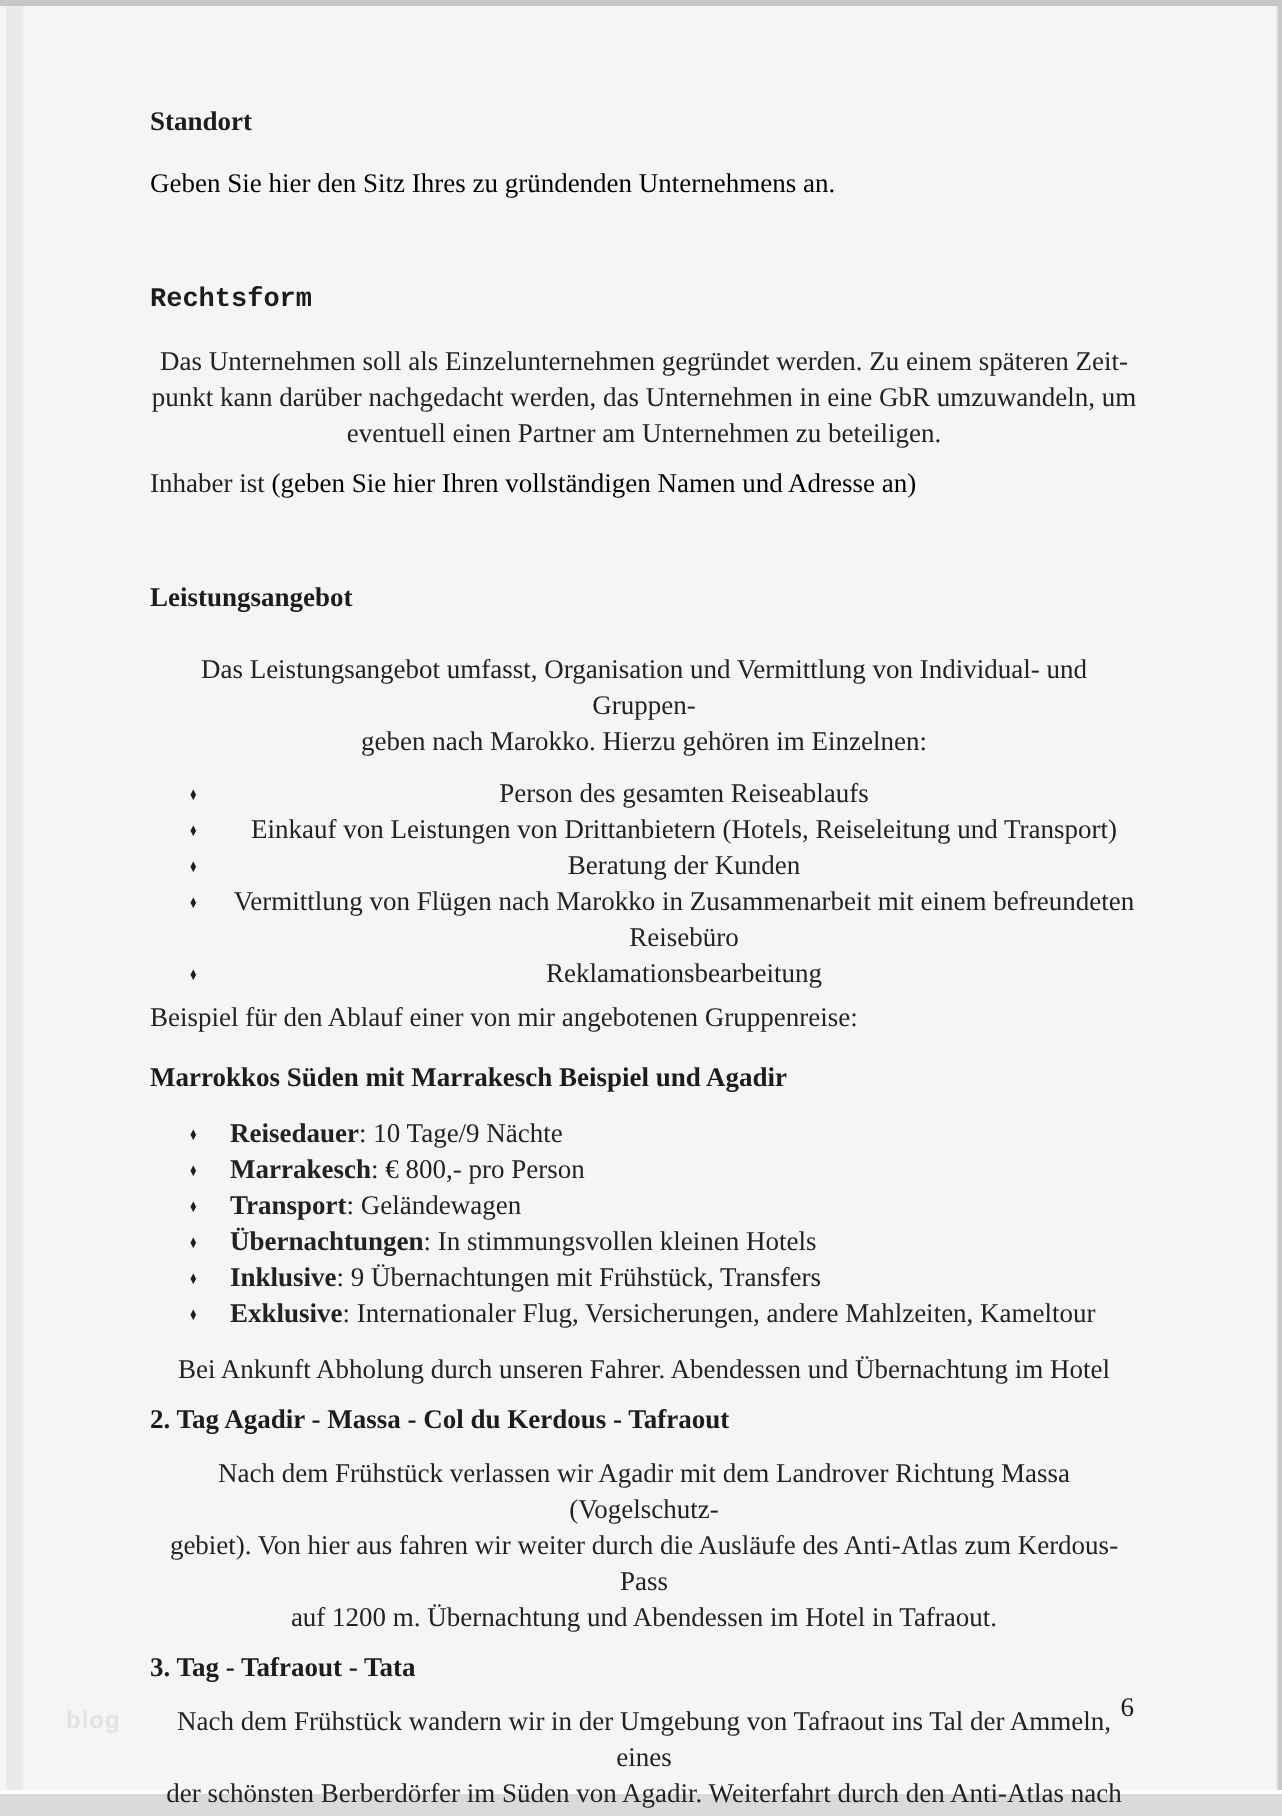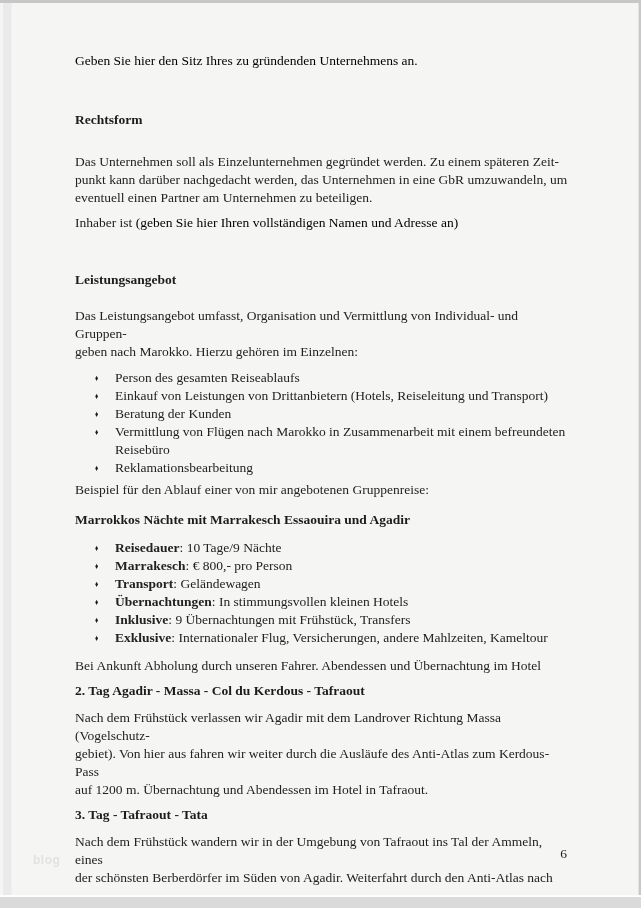--- a/index.html
+++ b/index.html
@@ -18,28 +18,28 @@
   .frame-top    { position: absolute; left: 0; top: 0; width: 641px; height: 3px; background: #c7c7c7; }
   .frame-left   { position: absolute; left: 2px; top: 3px; width: 10px; height: 905px; background: #eaeaea; border-left: 1px solid #f6f6f6; border-right: 1px solid #efefef; }
   .frame-right  { position: absolute; right: 0; top: 3px; width: 3px; height: 905px; background: #c9c9c9; border-left: 1px solid #e3e3e3; }
   .frame-bottom-line { position: absolute; left: 0; top: 895px; width: 641px; height: 2px; background: #fdfdfd; }
   .frame-bottom { position: absolute; left: 0; top: 897px; width: 641px; height: 11px; background: #dadada; }
 
   .content { position: absolute; left: 0; top: 0; width: 641px; padding: 52px 72px 0 75px; }
 
   h3 { font-size: 13.5px; font-weight: bold; color: #1c1c1c; line-height: 18px; }
   p  { line-height: 18px; }
-  .lines { white-space: pre-line; }
+  .lines { white-space: pre-line; text-align: center; }
 
   .hint-red { color: #000000; }
 
   
   .h-standort        { margin-bottom: 13px; }
   .p-standort-hint   { margin-bottom: 41px; }
-  .h-rechtsform      { margin-bottom: 24px; }
+  .h-rechtsform      { margin-bottom: 12px; font-family: Liberation Mono, monospace; }
   .p-rechtsform      { margin-bottom: 7px; }
   .p-inhaber         { margin-bottom: 39px; }
   .h-leistung        { margin-bottom: 18px; }
   .p-leistung-intro  { margin-bottom: 8px; }
   .ul-leistung       { margin-bottom: 4px; }
   .p-beispiel        { margin-bottom: 12px; }
   .h-tour            { margin-bottom: 10px; }
   .ul-facts          { margin-bottom: 10px; }
   .h-day             { margin-bottom: 9px; }
   .p-day             { margin-bottom: 7px; }
@@ -72,20 +72,21 @@
 <body>
 
 <div class="frame-top"></div>
 <div class="frame-left"></div>
 <div class="frame-right"></div>
 <div class="frame-bottom-line"></div>
 <div class="frame-bottom"></div>
 
 <div class="content">
 
+  <h3 class="h-standort">Standort</h3>
   <p class="p-standort-hint hint-red">Geben Sie hier den Sitz Ihres zu gründenden Unternehmens an.</p>
 
   <h3 class="h-rechtsform">Rechtsform</h3>
   <p class="p-rechtsform lines">Das Unternehmen soll als Einzelunternehmen gegründet werden. Zu einem späteren Zeit-
 punkt kann darüber nachgedacht werden, das Unternehmen in eine GbR umzuwandeln, um
 eventuell einen Partner am Unternehmen zu beteiligen.</p>
   <p class="p-inhaber"><span>Inhaber ist </span><span class="hint-red">(geben Sie hier Ihren vollständigen Namen und Adresse an)</span></p>
 
   <h3 class="h-leistung">Leistungsangebot</h3>
   <p class="p-leistung-intro lines">Das Leistungsangebot umfasst, Organisation und Vermittlung von Individual- und Gruppen-
@@ -110,21 +111,21 @@
 Reisebüro</span>
       </li>
     <li>
         <span class="marker">♦</span>
         <span class="li-text lines">Reklamationsbearbeitung</span>
       </li>
   </ul>
 
   <p class="p-beispiel">Beispiel für den Ablauf einer von mir angebotenen Gruppenreise:</p>
 
-  <h3 class="h-tour">Marrokkos Nächte mit Marrakesch Essaouira und Agadir</h3>
+  <h3 class="h-tour">Marrokkos Süden mit Marrakesch Beispiel und Agadir</h3>
 
   <ul class="ul-facts">
     <li>
         <span class="marker">♦</span>
         <span class="li-text"><span class="fact-label">Reisedauer</span><span>: </span><span>10 Tage/9 Nächte</span></span>
       </li>
     <li>
         <span class="marker">♦</span>
         <span class="li-text"><span class="fact-label">Marrakesch</span><span>: </span><span>€ 800,- pro Person</span></span>
       </li>

